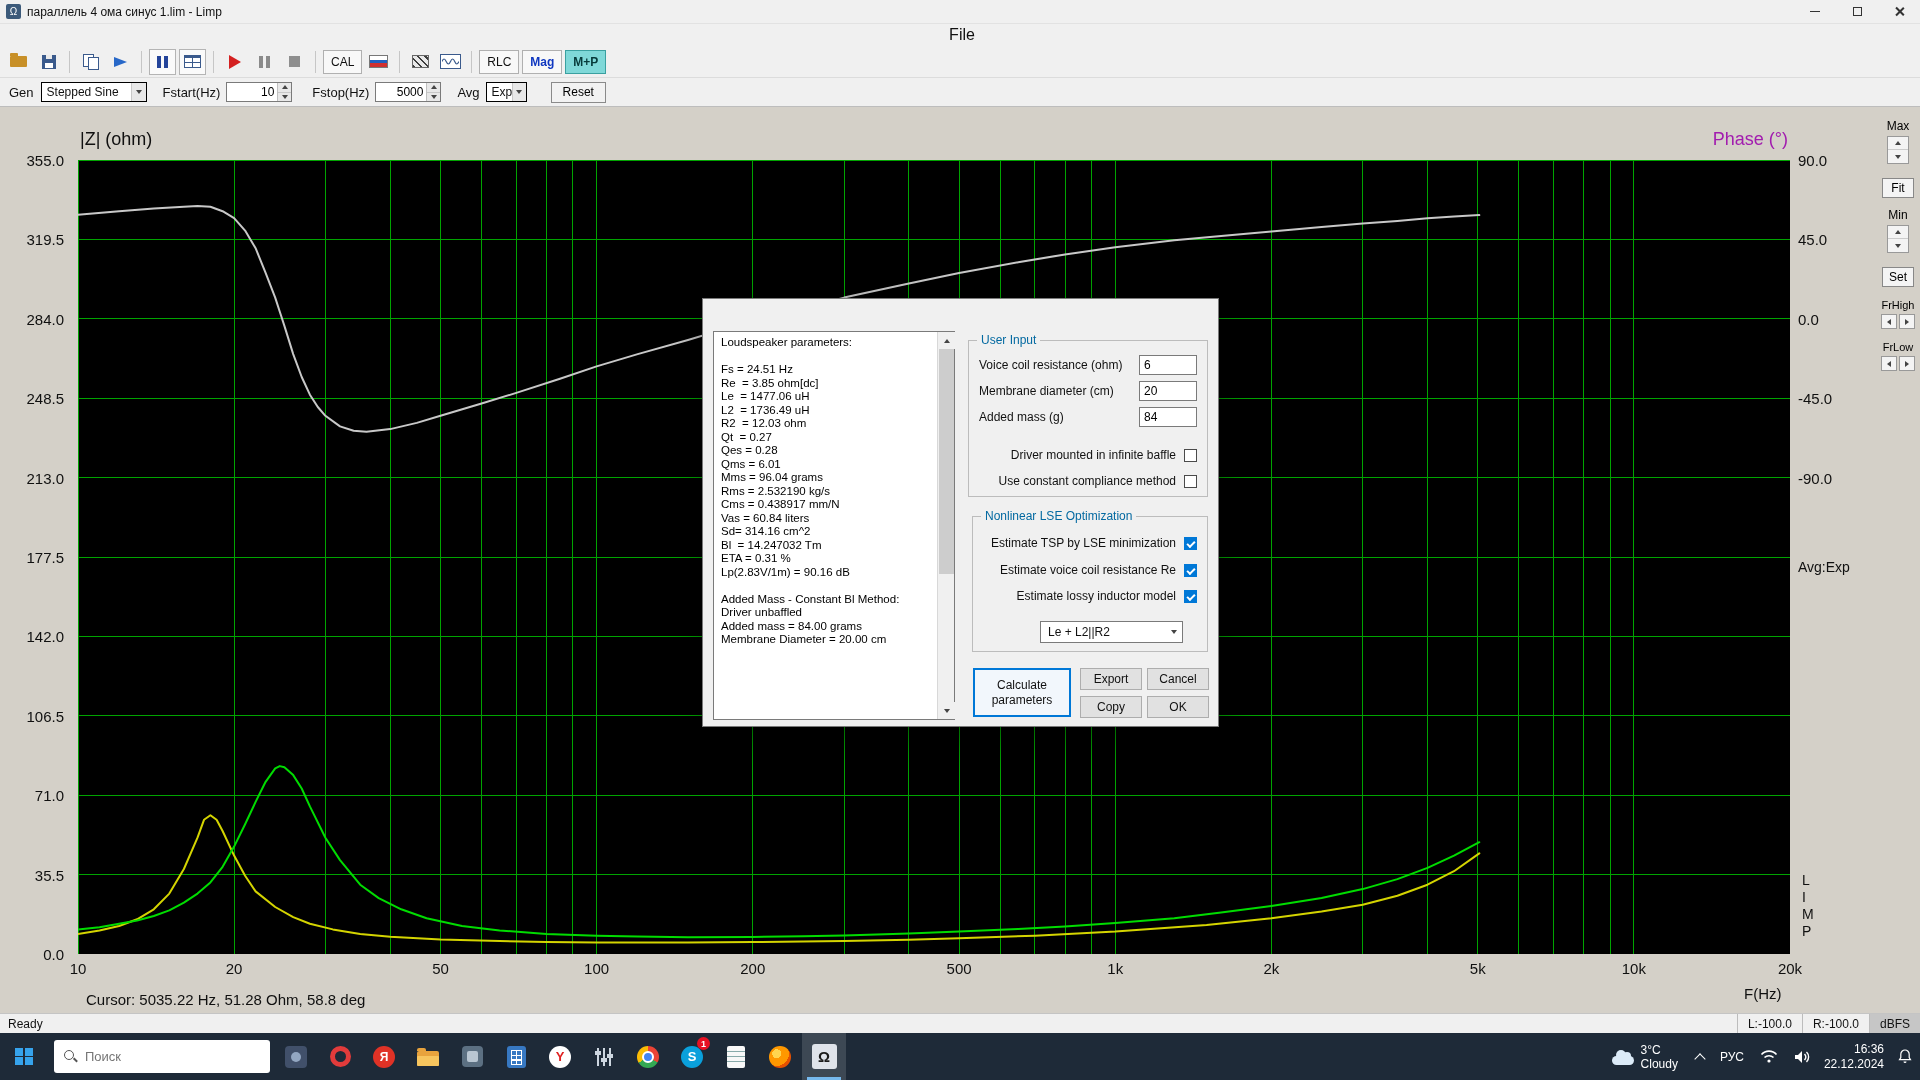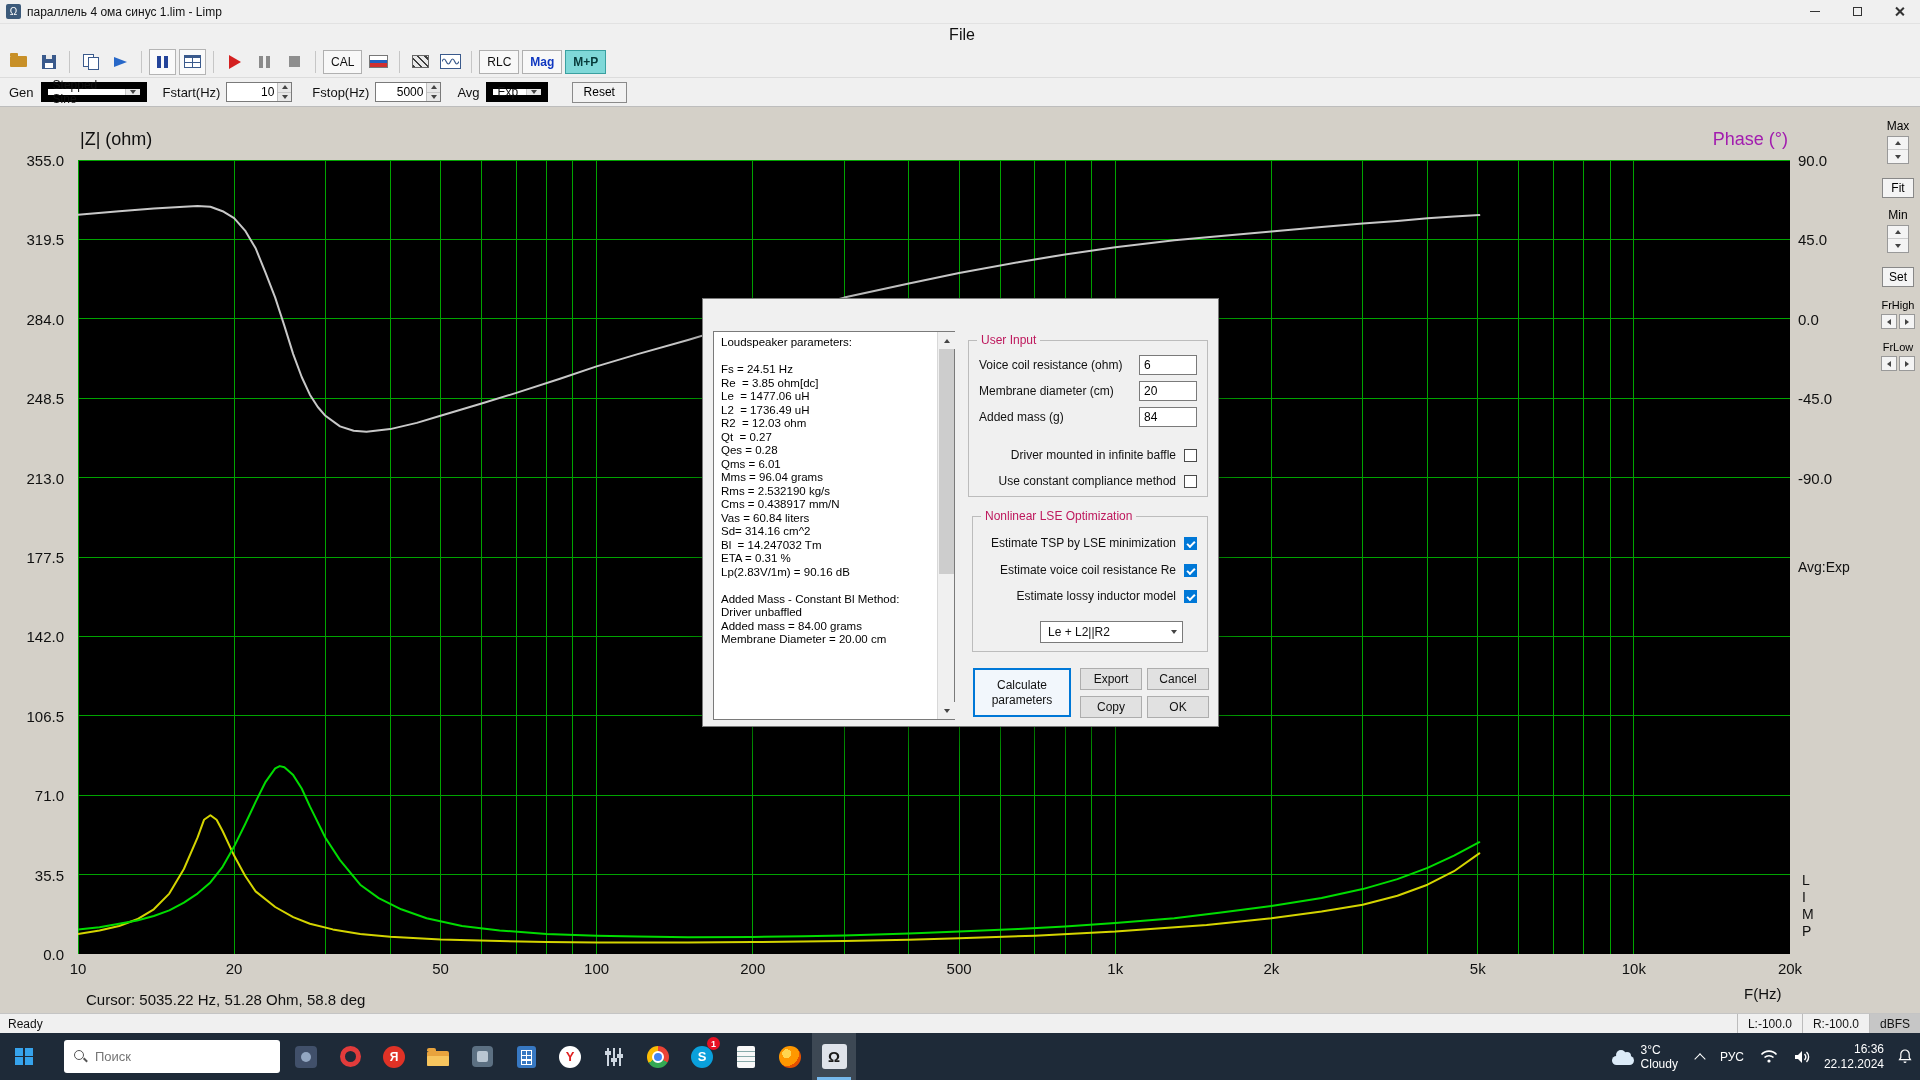--- a/index.html
+++ b/index.html
@@ -47,21 +47,21 @@
     background-image:linear-gradient(to right, transparent 45%, #3a5a8c 45% 52%, transparent 52%),
                      linear-gradient(to bottom, transparent 45%, #3a5a8c 45% 55%, transparent 55%); }
   .ic-play { width:0; height:0; border-left:12px solid #d42020; border-top:7px solid transparent; border-bottom:7px solid transparent; }
   .ic-stop { width:11px; height:11px; background:#8e8e8e; }
   .ic-ruflag { width:19px; height:13px; border:1px solid #777; background:linear-gradient(#ffffff 0 33%, #2060c0 33% 66%, #d03030 66% 100%); }
   .ic-hatch { width:17px; height:13px; border:1px solid #666; background:repeating-linear-gradient(45deg, #3c3c3c 0 2px, #e8e8e8 2px 5px); }
   .ic-scope { width:21px; height:15px; border:1px solid #3a5a8c; background:#fff; display:flex; align-items:center; justify-content:center; }
 
   
   .genbar { position:absolute; top:78px; left:0; right:0; height:29px; background:#f0f0f0; display:flex; align-items:center; padding-left:9px; font-size:13px; color:#111; border-bottom:1px solid #bdbdbd; }
-  .gsel { height:20px; background:#fff; border:7px solid #000000; display:flex; align-items:center; padding-left:5px; font-size:12px; }
+  .gsel { height:20px; background:#fff; border:1px solid #000000; display:flex; align-items:center; padding-left:5px; font-size:12px; }
   .gsel .chev-box { margin-left:auto; width:15px; height:100%; display:flex; align-items:center; justify-content:center; background:#e8e8e8; border-left:1px solid #c8c8c8; }
   .tri-down { width:0; height:0; border-left:3.5px solid transparent; border-right:3.5px solid transparent; border-top:4px solid #444; }
   .tri-up   { width:0; height:0; border-left:3.5px solid transparent; border-right:3.5px solid transparent; border-bottom:4px solid #444; }
   .tri-left { width:0; height:0; border-top:3.5px solid transparent; border-bottom:3.5px solid transparent; border-right:4px solid #444; }
   .tri-right{ width:0; height:0; border-top:3.5px solid transparent; border-bottom:3.5px solid transparent; border-left:4px solid #444; }
   .spinbox { width:66px; height:20px; background:#fff; border:1px solid #7a7a7a; display:flex; align-items:stretch; }
   .spinbox input { flex:1; min-width:0; border:0; outline:none; text-align:right; font-size:12px; padding-right:3px; font-family:"Liberation Sans",sans-serif; background:#fff; }
   .spin-btns { width:14px; display:flex; flex-direction:column; border-left:1px solid #c0c0c0; }
   .spin-btns > div { flex:1; display:flex; align-items:center; justify-content:center; background:#e8e8e8; }
   .spin-btns > div:first-child { border-bottom:1px solid #c8c8c8; }
@@ -101,21 +101,21 @@
   .dlg-title { height:26px; background:#fff; display:flex; align-items:center; padding-left:9px; font-size:12px; color:#111; border-bottom:1px solid #e8e8e8; }
   .dlg-close { margin-left:auto; width:36px; height:100%; display:flex; align-items:center; justify-content:center; }
   .listbox { position:absolute; left:10px; top:32px; width:242px; height:389px; background:#fff; border:1px solid #7a7a7a; }
   .lb-lines { position:absolute; left:7px; top:4px; right:20px; }
   .lb-line { height:13.5px; line-height:13.5px; font-size:11.5px; white-space:pre; color:#000; }
   .lb-scroll { position:absolute; right:0; top:0; bottom:0; width:17px; background:#f0f0f0; border-left:1px solid #d8d8d8; }
   .lb-arrow { position:absolute; left:0; width:17px; height:17px; display:flex; align-items:center; justify-content:center; background:#f0f0f0; }
   .lb-arrow.up { top:0; } .lb-arrow.down { bottom:0; }
   .lb-thumb { position:absolute; left:1px; top:17px; width:15px; height:225px; background:#cdcdcd; }
   .groupbox { position:absolute; border:1px solid #bcbcbc; }
-  .gb-label { position:absolute; top:-8px; left:8px; background:#f0f0f0; padding:0 4px; font-size:12px; color:#be185d; }
+  .gb-label { position:absolute; top:-8px; left:8px; background:#f0f0f0; padding:0 4px; font-size:12px; color:#0369a1; }
   .gb-userinput { left:265px; top:41px; width:240px; height:157px; }
   .gb-lse { left:269px; top:217px; width:236px; height:136px; }
   .ui-row { position:absolute; left:10px; right:10px; height:20px; display:flex; align-items:center; font-size:12px; color:#111; }
   .ui-row .lbl { flex:1; }
   .field-input { width:58px; height:20px; border:1px solid #7a7a7a; font-size:12px; padding:0 4px; font-family:"Liberation Sans",sans-serif; outline:none; background:#fff; }
   .cb-row { position:absolute; left:10px; right:10px; height:16px; display:flex; align-items:center; justify-content:flex-end; gap:8px; font-size:12px; color:#111; }
   .cb { position:relative; flex:none; width:13px; height:13px; background:#fff; border:1px solid #4a4a4a; }
   .cb.checked { background:#0078d7; border-color:#0078d7; }
   .cb.checked::after { content:''; position:absolute; left:2px; top:3px; width:6px; height:3px; border-left:2px solid #fff; border-bottom:2px solid #fff; transform:rotate(-45deg); }
   .dlg-select { position:absolute; left:67px; top:104px; width:143px; height:22px; border:1px solid #7a7a7a; background:#fff; display:flex; align-items:center; padding-left:7px; font-size:12px; color:#111; }
@@ -132,21 +132,21 @@
   .status-ready { padding-left:8px; }
   .status-seg { border-left:1px solid #bcbcbc; height:100%; display:flex; align-items:center; padding:0 10px; }
   .status-seg.first { margin-left:auto; }
   .status-seg.dbfs { background:#c6c6c6; }
 
   
   .taskbar { position:absolute; left:0; right:0; bottom:0; height:47px; background:#1e2a38; display:flex; align-items:center; color:#fff; }
   .start-btn { width:48px; height:100%; display:flex; align-items:center; justify-content:center; }
   .win-logo { display:grid; grid-template-columns:8px 8px; grid-template-rows:8px 8px; gap:1.5px; }
   .win-logo i { background:#36a3ec; }
-  .search-box { width:216px; height:33px; background:#fff; border-radius:3px; margin-left:16px; display:flex; align-items:center; padding:0 9px; gap:7px; }
+  .search-box { width:216px; height:33px; background:#fff; border-radius:3px; margin-left:6px; display:flex; align-items:center; padding:0 9px; gap:7px; }
   .search-box input { border:0; outline:none; font-size:13px; color:#444; width:150px; font-family:"Liberation Sans",sans-serif; background:transparent; }
   .mag-icon { position:relative; width:15px; height:15px; flex:none; }
   .mag-icon::before { content:''; position:absolute; left:1px; top:1px; width:8px; height:8px; border:1.6px solid #555; border-radius:50%; }
   .mag-icon::after { content:''; position:absolute; left:9.5px; top:10px; width:5px; height:1.8px; background:#555; transform:rotate(45deg); }
   .task-icons { display:flex; height:100%; margin-left:4px; }
   .ticon { width:44px; height:100%; display:flex; align-items:center; justify-content:center; position:relative; }
   .ticon.active { background:rgba(255,255,255,0.14); }
   .ticon.active::after { content:''; position:absolute; left:5px; right:5px; bottom:0; height:3px; background:#76b9ed; }
   .ti-shot { width:22px; height:22px; border-radius:4px; background:#41506a; position:relative; }
   .ti-shot::after { content:''; position:absolute; inset:6px; border-radius:50%; background:#93a7c2; }
@@ -302,21 +302,21 @@
       <div class="spin-btns">
           <div>
             <span class="tri-up"></span>
           </div>
           <div>
             <span class="tri-down"></span>
           </div>
         </div>
     </div>
     <span style="margin-left:16px;">Avg</span>
-    <div class="gsel" style="width:62px; margin-left:6px;">
+    <div class="gsel" style="width:41px; margin-left:6px;">
       <span>Exp</span>
       <span class="chev-box">
           <span class="tri-down"></span>
         </span>
     </div>
     <button class="reset-btn" style="margin-left:24px;">Reset</button>
   </div>
 
   <div class="chart-area">
     <span class="axis-title-left">|Z| (ohm)</span>

